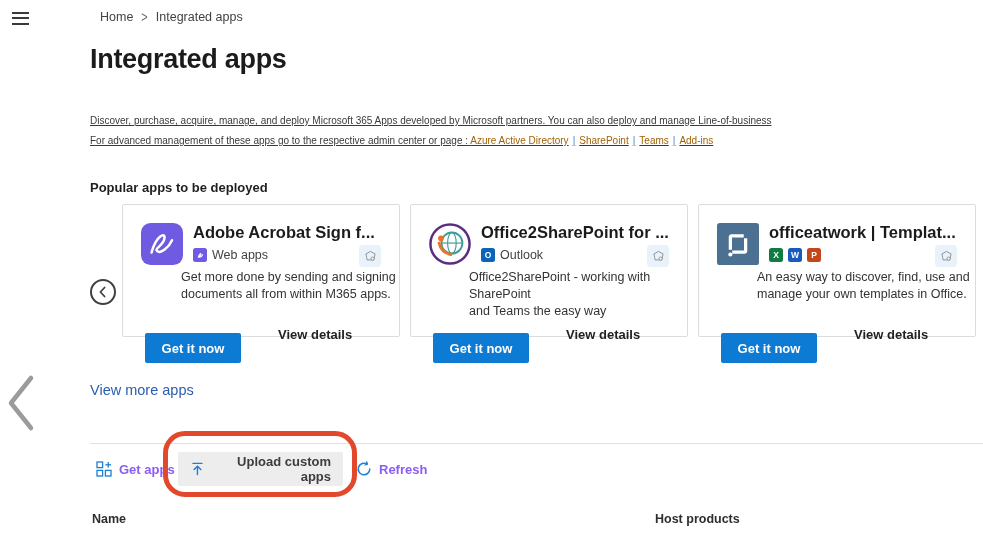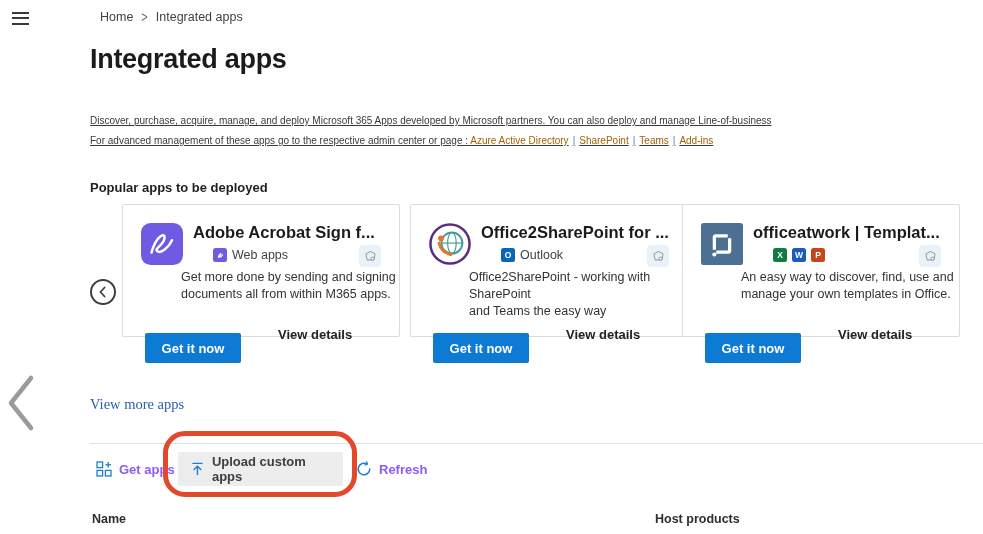--- a/index.html
+++ b/index.html
@@ -21,42 +21,42 @@
   #intro .lnk { color:#a16207; cursor:pointer; }
   #intro .pipe { color:#4a84c4; padding:0 4px; }
 
   #popular-heading { position:absolute; left:90px; top:180px; font-size:13px; font-weight:700; color:#1f1f1f; }
 
   
   #carousel-prev { position:absolute; left:90px; top:279px; width:26px; height:26px; border:2px solid #404040; border-radius:50%; display:flex; align-items:center; justify-content:center; cursor:pointer; background:#fff; }
 
   
   .app-card { position:absolute; top:204px; width:278px; height:133px; border:1px solid #dcdcdc; border-radius:2px; background:#fff; }
-  #card-0 { left:122px; } #card-1 { left:410px; } #card-2 { left:682px;text-decoration:underline; }
+  #card-0 { left:122px; } #card-1 { left:410px; } #card-2 { left:698px;text-decoration:underline; }
   .app-logo { position:absolute; left:18px; top:18px; width:42px; height:42px; }
   .app-title { position:absolute; left:70px; top:18px; font-size:16.5px; font-weight:700; color:#1b1b1b; white-space:nowrap; }
-  .app-hosts { position:absolute; left:70px; top:43px; display:flex; align-items:center; gap:5px; font-size:12.5px; color:#424242;margin-left:20px; }
+  .app-hosts { position:absolute; left:70px; top:43px; display:flex; align-items:center; gap:5px; font-size:12.5px; color:#424242; }
   .mini-icon { width:14px; height:14px; border-radius:2.5px; display:flex; align-items:center; justify-content:center; color:#fff; font-size:8.5px; font-weight:700; line-height:1; }
   .mini-adobe { background:#6e5be2; } .mini-outlook { background:#0a64b8; }
   .mini-excel { background:#107C41; } .mini-word { background:#185ABD; } .mini-ppt { background:#C4471C; }
   .card-badge { position:absolute; right:18px; top:40px; width:22px; height:22px; background:#e9f2fb; border-radius:4px; display:flex; align-items:center; justify-content:center; }
   .app-desc { position:absolute; left:18px; top:64px; width:246px; font-size:12.5px; line-height:17px; color:#333; white-space:pre-line;margin-left:40px; }
   .get-btn { position:absolute; left:22px; top:116px; width:96px; height:30px; background:#0d7ad4; color:#fff; border:none; border-radius:2px; font-size:13px; font-weight:700; font-family:inherit; cursor:pointer;margin-top:12px; }
   .view-details { position:absolute; left:155px; top:122px; font-size:13px; font-weight:700; color:#222; cursor:pointer; }
 
-  #view-more { position:absolute; left:90px; top:396px; font-family:Liberation Serif, serif; font-size:14.5px; color:#2a5db0; cursor:pointer; }
+  #view-more { position:absolute; left:90px; top:382px; font-family:Liberation Sans, sans-serif; font-size:14.5px; color:#2a5db0; cursor:pointer; }
 
   
   #page-prev { position:absolute; left:6px; top:374px; cursor:pointer; }
 
   
   #toolbar-divider { position:absolute; left:90px; top:443px; width:893px; height:1px; background:#e1e1e1; }
   .tb-item { position:absolute; top:452px; height:34px; display:flex; align-items:center; gap:7px; font-size:13px; font-weight:700; color:#8b5cf6; cursor:pointer; }
   #tb-get-apps { left:96px; }
-  #tb-upload { left:178px; width:165px; background:#ededed; border-radius:2px; padding:0 12px; color:#3d3d3d; }
+  #tb-upload { left:178px; width:165px; background:#ededed; border-radius:2px; padding:0 12px; color:#3d3d3d;text-align:right; }
   #tb-refresh { left:356px; }
 
   
   #annotation { position:absolute; left:163px; top:431px; width:194px; height:66px; border:5px solid #e2492c; border-radius:22px; pointer-events:none; }
 
   
   .col-header { position:absolute; top:512px; font-size:12.5px; font-weight:700; color:#2e2e2e; }
   #col-name { left:92px; } #col-host { left:655px; }
 </style>
 </head>

